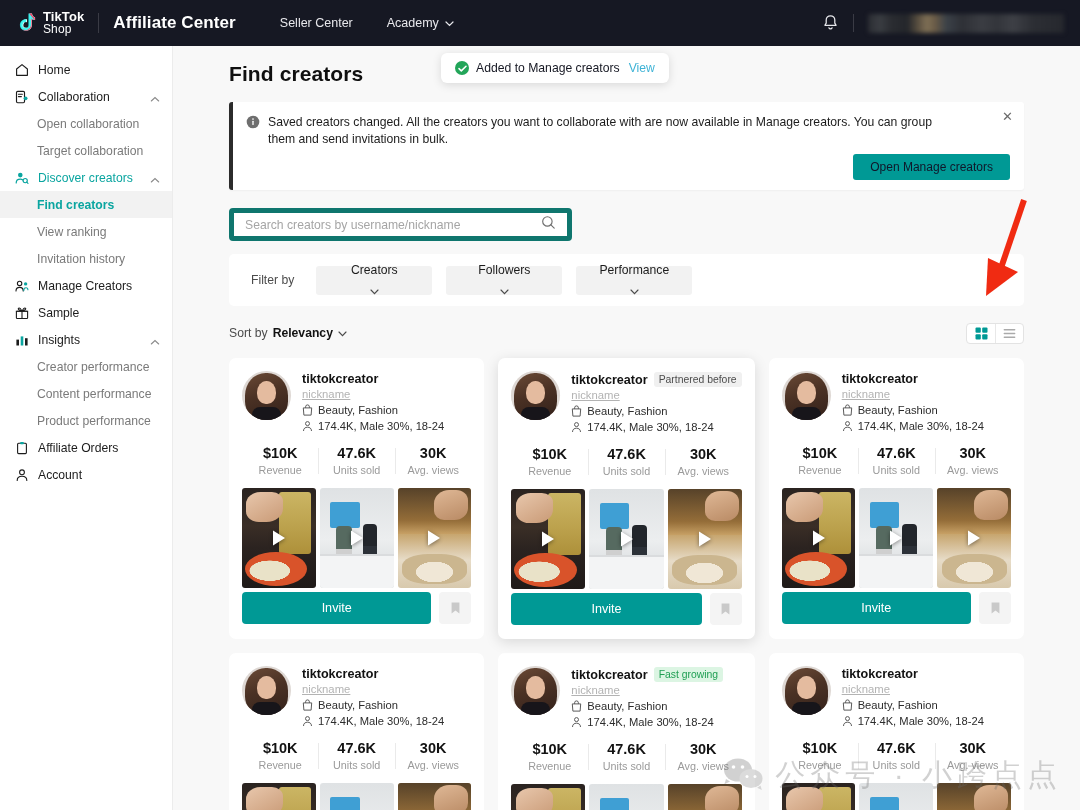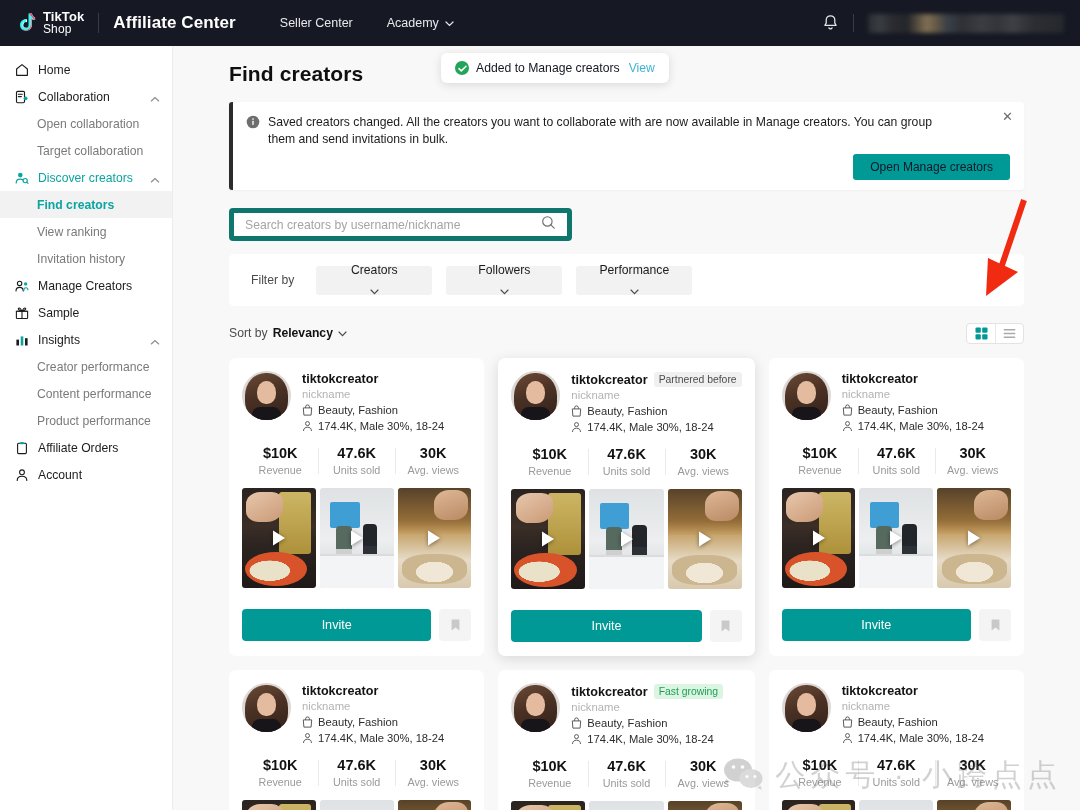--- a/index.html
+++ b/index.html
@@ -143,21 +143,21 @@
     background: linear-gradient(160deg,#6b4a36 0%, #4a3124 45%, #33211a 100%); }
   .av-face { position:absolute; left:15px; top:10px; width:19px; height:23px; border-radius:50% 50% 46% 46%; background:#e4bb9f; }
   .av-body { position:absolute; left:10px; bottom:0; width:29px; height:13px; border-radius:8px 8px 0 0; background:#17151a; }
   .av-bg { position:absolute; inset:0; background:#efeae7; z-index:-1; }
   .ident { flex: 1 1 auto; min-width: 0; padding-top: 1px; }
   .uname-row { display:flex; align-items:center; gap: 6px; }
   .uname { font-size: 12.6px; font-weight: bold; color: #121212; }
   .tag { font-size: 10.4px; border-radius: 3px; padding: 2px 5px; white-space: nowrap; }
   .tag.gray { background:#f0f0f0; color:#4d4d4d; }
   .tag.green { background:#dcf5e3; color:#1e9e52; }
-  .nick { font-size: 11.3px; color: #b3b3b3; margin-top: 2px; }
+  .nick { font-size: 11.3px; color: #b3b3b3; margin-top: 2px; text-decoration: underline; }
   .meta { display:flex; align-items:center; gap: 5px; font-size: 11.2px; color: #2c2c2c; margin-top: 4px; }
   .meta svg { flex: 0 0 auto; }
 
   .stats { display:flex; margin-top: 13px; }
   .stat { flex:1 1 0; text-align:center; position: relative; }
   .stat + .stat::before { content:""; position:absolute; left:0; top:3px; width:1px; height:26px; background:#eaeaea; }
   .stat .v { font-size: 14.5px; font-weight: bold; color:#121212; }
   .stat .k { font-size: 10.8px; color:#9a9a9a; margin-top: 3px; }
 
   .thumbs { display:flex; gap: 4px; margin-top: 12px; height: 100px; }
@@ -185,21 +185,21 @@
   .k-plant { position:absolute; right:2%; bottom:2%; width:26%; height:26%;
     background: radial-gradient(circle at 50% 80%, #3f8a4a 0 55%, transparent 56%); }
   .t-sugar { background: linear-gradient(180deg,#caa35f 0%, #b98e48 35%, #e7dcc8 72%, #d8c9ad 100%); }
   .t-sugar::before { content:""; position:absolute; left:0; top:0; width:100%; height:46%;
     background: linear-gradient(180deg,#3a2a1c 0%, #8a6434 70%, #c79f63 100%); opacity:.8; }
   .t-sugar::after { content:""; position:absolute; left:6%; bottom:4%; width:88%; height:30%;
     background: radial-gradient(ellipse at 50% 60%, #f0e7d6 0 40%, #cbb68f 41% 100%); border-radius:40%; }
   .s-hand { position:absolute; right:4%; top:2%; width:46%; height:30%;
     background: linear-gradient(160deg,#dfb896,#b98a64); border-radius: 45% 35% 40% 30%; }
 
-  .actions { display:flex; gap: 8px; margin-top: 21px; }
+  .actions { display:flex; gap: 8px; margin-top: 4px; }
   .invite {
     flex: 1 1 auto; height: 32px; background: #009995; color: #fff;
     border: none; border-radius: 4px; font-size: 12.6px; cursor: pointer;
     font-family: inherit;
   }
   .bookmark {
     width: 32px; height: 32px; flex: 0 0 32px; background: #f4f4f4;
     border-radius: 4px; display:flex; align-items:center; justify-content:center;
     cursor: pointer;
   }

